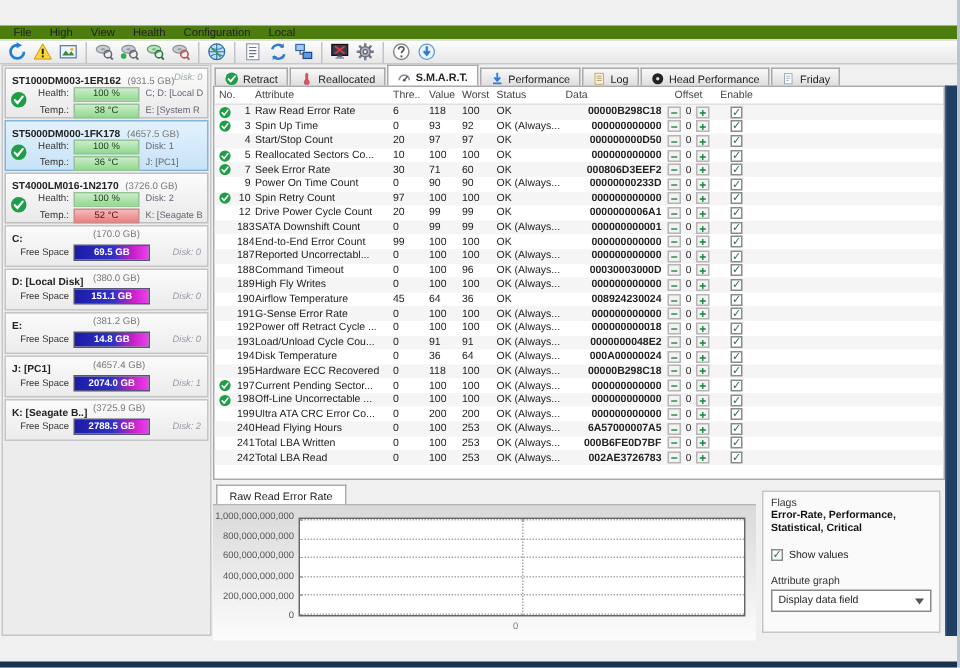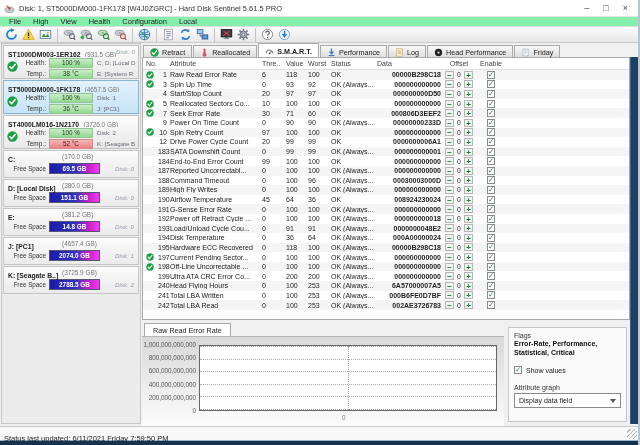--- a/index.html
+++ b/index.html
@@ -6,21 +6,21 @@
   body{width:640px;height:445px;font-family:"Liberation Sans",sans-serif;background:#dfe4ea;overflow:hidden;position:relative;}
   .window{position:absolute;inset:0;background:#f0f0f0;border-right:2px solid #b9c6d2;}
   
   .titlebar{position:absolute;left:0;top:0;width:100%;height:17px;background:#fff;display:flex;align-items:center;padding:0 4px;box-sizing:border-box;border-bottom:1px solid #e4e4e4;}
   .appicon{width:11px;height:11px;margin-right:4px;flex:0 0 auto;}
   .appicon svg{width:11px;height:11px;display:block;}
   .title{font-size:7.5px;color:#333;white-space:nowrap;overflow:hidden;}
   .wincontrols{margin-left:auto;display:flex;gap:14px;padding-right:6px;}
   .wc{font-size:9px;color:#444;line-height:12px;cursor:default;}
   
-  .menubar{position:absolute;left:0;top:17px;width:100%;height:10px;background:#86efac;display:flex;align-items:center;border-bottom:1px solid #ddd;padding-left:3px;box-sizing:border-box;}
+  .menubar{position:absolute;left:0;top:17px;width:100%;height:10px;background:#4d7c0f;display:flex;align-items:center;border-bottom:1px solid #ddd;padding-left:3px;box-sizing:border-box;}
   .menu-item{font-size:7.5px;color:#222;padding:0 6px;line-height:10px;}
   
   .toolbar{position:absolute;left:0;top:27px;width:100%;height:16px;background:linear-gradient(#fdfdfd,#e7e7e7);border-bottom:1px solid #c9c9c9;display:flex;align-items:center;padding-left:3px;box-sizing:border-box;}
   .tb{width:17px;height:14px;display:flex;align-items:center;justify-content:center;}
   .tb.sep{border-left:1px solid #c4c4c4;margin-left:3px;padding-left:3px;}
   .tb svg{width:13px;height:13px;display:block;}
   
   .sidebar{position:absolute;left:1px;top:43px;width:140px;height:381px;background:#ececec;border:1px solid #c7c7c7;box-sizing:border-box;overflow:hidden;}
   .dcard{position:relative;margin:1px;height:34px;border:1px solid #c0c0c0;background:linear-gradient(#fcfcfc,#e9e9e9);box-sizing:border-box;}
   .dcard.sel{background:linear-gradient(#e3f2fd,#c7e3f7);border-color:#85b6d9;}
@@ -90,35 +90,20 @@
   .statusbar{position:absolute;left:0;top:426px;width:100%;height:15px;background:#f8f8f8;border-top:1px solid #ccc;border-bottom:1px solid #9db3c8;box-sizing:border-box;}
   .statusbar span{font-size:7.5px;color:#222;line-height:13px;padding-left:4px;}
   .grip{position:absolute;right:1px;bottom:1px;width:10px;height:10px;background:repeating-linear-gradient(135deg,transparent 0 2px,#b5b5b5 2px 3px);}
   .bborder{position:absolute;left:0;top:441px;width:100%;height:4px;background:#16324f;}
 </style>
 </head>
 <body>
 
 <div class="window">
 
-  <div class="titlebar">
-    <span class="appicon">
-        <svg viewBox="0 0 16 16">
-          <ellipse cx="8" cy="10" rx="6.5" ry="4" fill="#c9ced4" stroke="#8a9099"></ellipse>
-          <ellipse cx="8" cy="10" rx="1.8" ry="1.1" fill="#98a0a8"></ellipse>
-          <path d="M2.5 2.5l8 5.5-3.5 1.2z" fill="#d23b2f"></path>
-        </svg>
-      </span>
-    <span class="title">Disk: 1, ST5000DM000-1FK178 [W4J0ZGRC]  -  Hard Disk Sentinel 5.61.5 PRO</span>
-    <div class="wincontrols">
-      <span class="wc">–</span>
-      <span class="wc">□</span>
-      <span class="wc">×</span>
-    </div>
-  </div>
 
   <div class="menubar">
     <span class="menu-item">File</span>
       <span class="menu-item">High</span>
       <span class="menu-item">View</span>
       <span class="menu-item">Health</span>
       <span class="menu-item">Configuration</span>
       <span class="menu-item">Local</span>
   </div>
 
@@ -1206,19 +1191,15 @@
         <span>Show values</span>
       </div>
       <div class="ag-label">Attribute graph</div>
       <div class="select">
         <span>Display data field</span>
         <span class="chev"></span>
       </div>
     </div>
   </div>
 
-  <div class="statusbar">
-    <span>Status last updated: 6/11/2021 Friday 7:59:50 PM</span>
-    <div class="grip"></div>
-  </div>
   <div class="bborder"></div>
 
 </div>
 
 </body></html>

